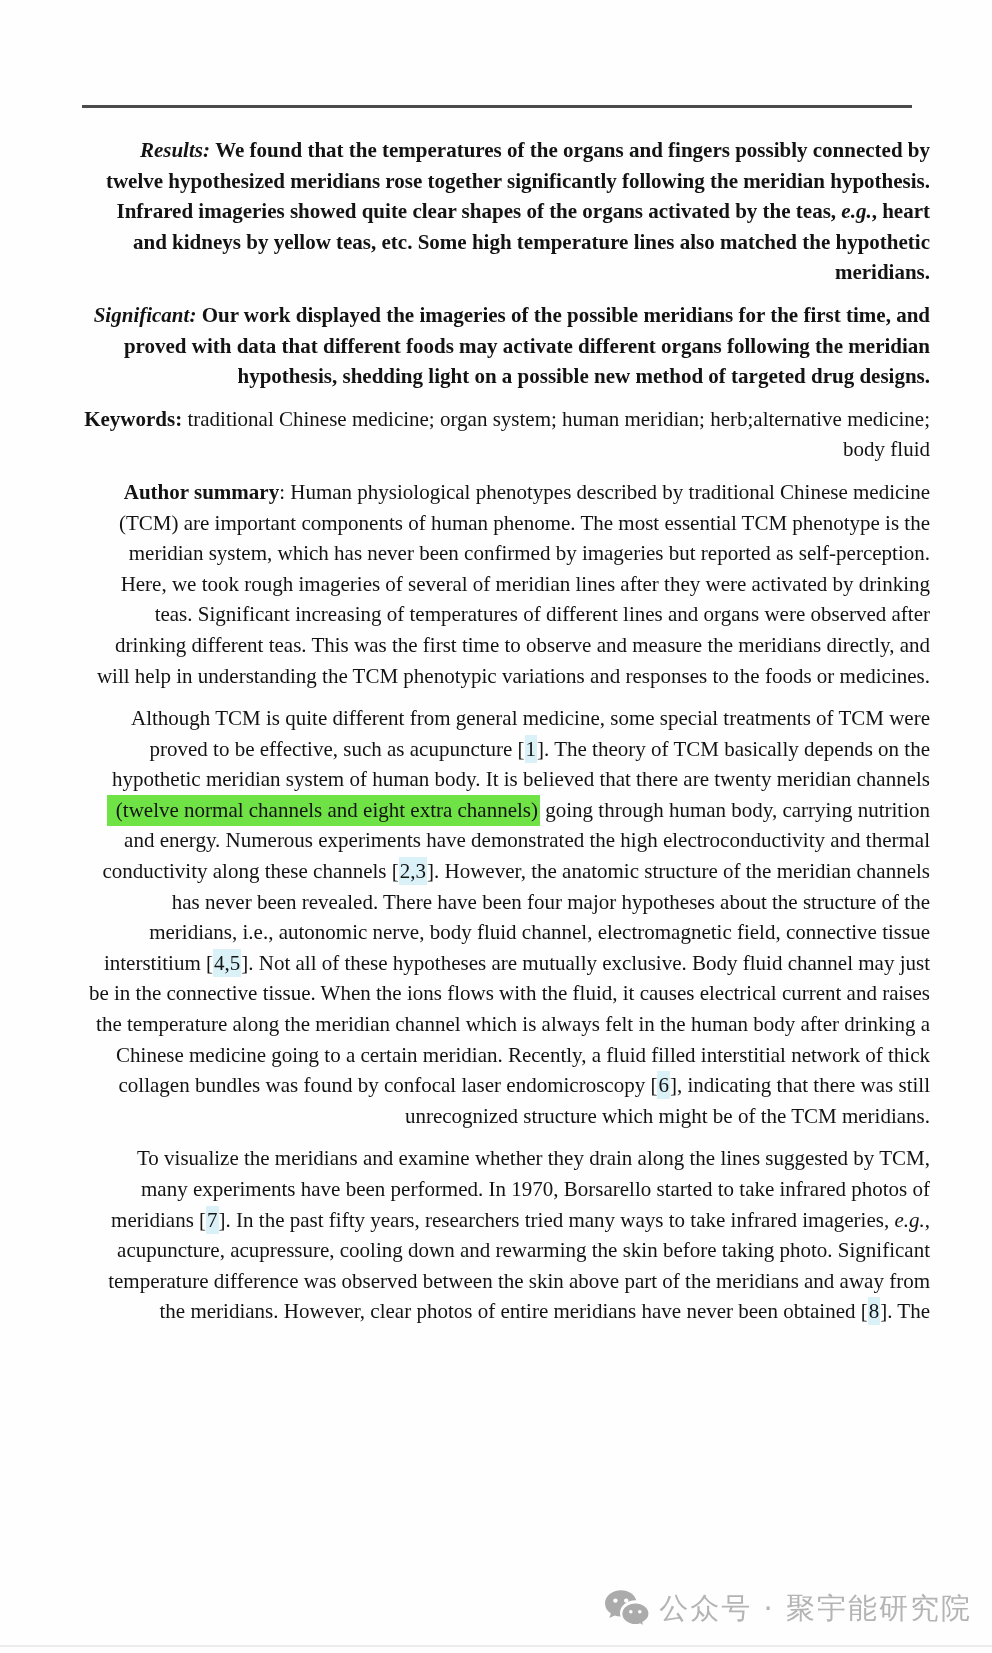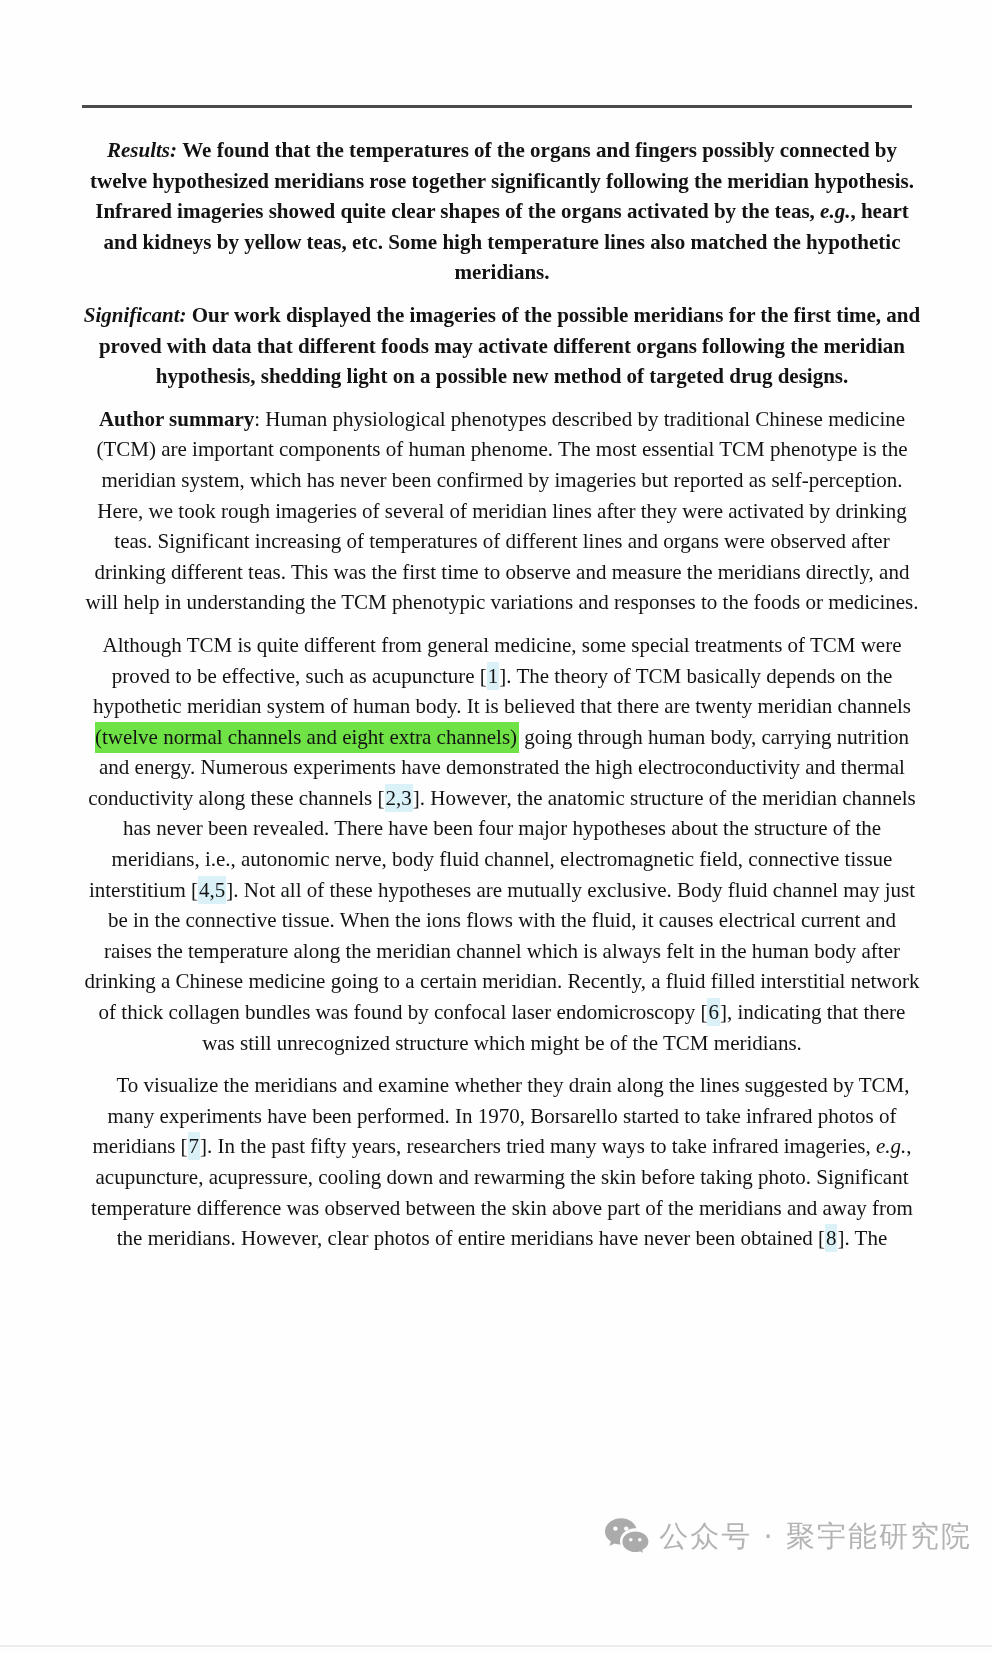--- a/index.html
+++ b/index.html
@@ -14,34 +14,34 @@
   .top-rule {
     position: absolute; left: 82px; top: 105px;
     width: 830px; height: 3px; background: #4b4b4b;
   }
   .content {
     position: absolute; left: 82px; top: 108px;
     width: 848px; padding-top: 27px;
   }
   .para {
     font-size: 21px; line-height: 30.6px;
-    margin: 0 8px 12px 0; text-align: center;
+    margin: 0 0 12px 0; text-align: right;
   }
   .section-heading {
     font-size: 37px; font-weight: normal; line-height: 44px;
     margin: 62px 0 22px 0; letter-spacing: 0.5px;
   }
   .indented { text-indent: 22px; }
   .b  { font-weight: bold; }
   .bi { font-weight: bold; font-style: italic; }
   .i  { font-style: italic; }
-  .g  { background-color: var(--hl-green, #6fe245); padding: 3px 2px 4px 0; }
+  .g  { background-color: var(--hl-green, #6fe245); padding: 3px 2px 4px 9px; }
   .c  { background-color: var(--hl-cite, #daf1f7); padding: 2px 1px; }
   .watermark {
-    position: absolute; right: 20px; top: 1517px;
+    position: absolute; right: 20px; top: 1589px;
     display: flex; align-items: center; gap: 9px;
     color: var(--wm-gray, #b4b4b4);
   }
   .wm-icon { display: inline-flex; }
   .wm-text {
     font-size: 29px; letter-spacing: 2px;
     font-family: "DejaVu Sans", sans-serif;
     white-space: nowrap;
   }
   .bottom-line {
@@ -54,20 +54,21 @@
 
 <div class="page">
 
   <div class="top-rule"></div>
 
   <div class="content">
     <p class="para"><span class="bi">Results: </span><span class="b">We found that the temperatures of the organs and fingers possibly connected by twelve hypothesized meridians rose together significantly following the meridian hypothesis. Infrared imageries showed quite clear shapes of the organs activated by the teas, </span><span class="bi">e.g.</span><span class="b">, heart and kidneys by yellow teas, etc. Some high temperature lines also matched the hypothetic meridians.</span></p>
 
     <p class="para"><span class="bi">Significant: </span><span class="b">Our work displayed the imageries of the possible meridians for the first time, and proved with data that different foods may activate different organs following the meridian hypothesis, shedding light on a possible new method of targeted drug designs.</span></p>
 
+    <p class="para"><span class="b">Keywords: </span><span>traditional Chinese medicine; organ system; human meridian; herb;alternative medicine; body fluid</span></p>
 
     <p class="para"><span class="b">Author summary</span><span>: Human physiological phenotypes described by traditional Chinese medicine (TCM) are important components of human phenome. The most essential TCM phenotype is the meridian system, which has never been confirmed by imageries but reported as self-perception. Here, we took rough imageries of several of meridian lines after they were activated by drinking teas. Significant increasing of temperatures of different lines and organs were observed after drinking different teas. This was the first time to observe and measure the meridians directly, and will help in understanding the TCM phenotypic variations and responses to the foods or medicines.</span></p>
 
 
     <p class="para"><span>Although TCM is quite different from general medicine, some special treatments of TCM were proved to be effective, such as acupuncture [</span><span class="c">1</span><span>]. The theory of TCM basically depends on the hypothetic meridian system of human body. It is believed that there are twenty meridian channels </span><span class="g">(twelve normal channels and eight extra channels)</span><span> going through human body, carrying nutrition and energy. Numerous experiments have demonstrated the high electroconductivity and thermal conductivity along these channels [</span><span class="c">2,3</span><span>]. However, the anatomic structure of the meridian channels has never been revealed. There have been four major hypotheses about the structure of the meridians, i.e., autonomic nerve, body fluid channel, electromagnetic field, connective tissue interstitium [</span><span class="c">4,5</span><span>]. Not all of these hypotheses are mutually exclusive. Body fluid channel may just be in the connective tissue. When the ions flows with the fluid, it causes electrical current and raises the temperature along the meridian channel which is always felt in the human body after drinking a Chinese medicine going to a certain meridian. Recently, a fluid filled interstitial network of thick collagen bundles was found by confocal laser endomicroscopy [</span><span class="c">6</span><span>], indicating that there was still unrecognized structure which might be of the TCM meridians.</span></p>
 
     <p class="para indented"><span>To visualize the meridians and examine whether they drain along the lines suggested by TCM, many experiments have been performed. In 1970, Borsarello started to take infrared photos of meridians [</span><span class="c">7</span><span>]. In the past fifty years, researchers tried many ways to take infrared imageries, </span><span class="i">e.g.</span><span>, acupuncture, acupressure, cooling down and rewarming the skin before taking photo. Significant temperature difference was observed between the skin above part of the meridians and away from the meridians. However, clear photos of entire meridians have never been obtained [</span><span class="c">8</span><span>]. The</span></p>
   </div>
 
   <div class="watermark">

